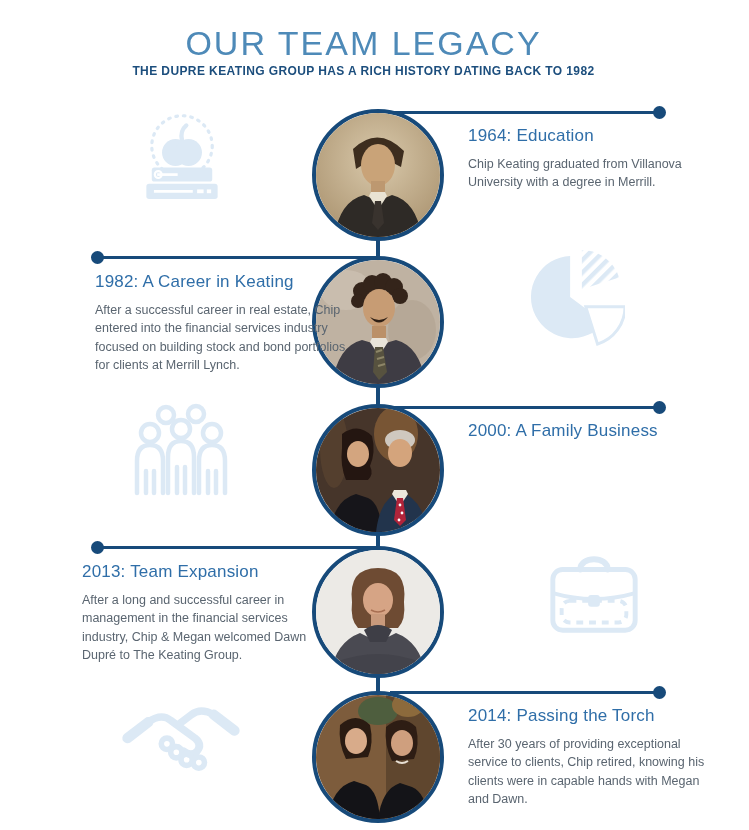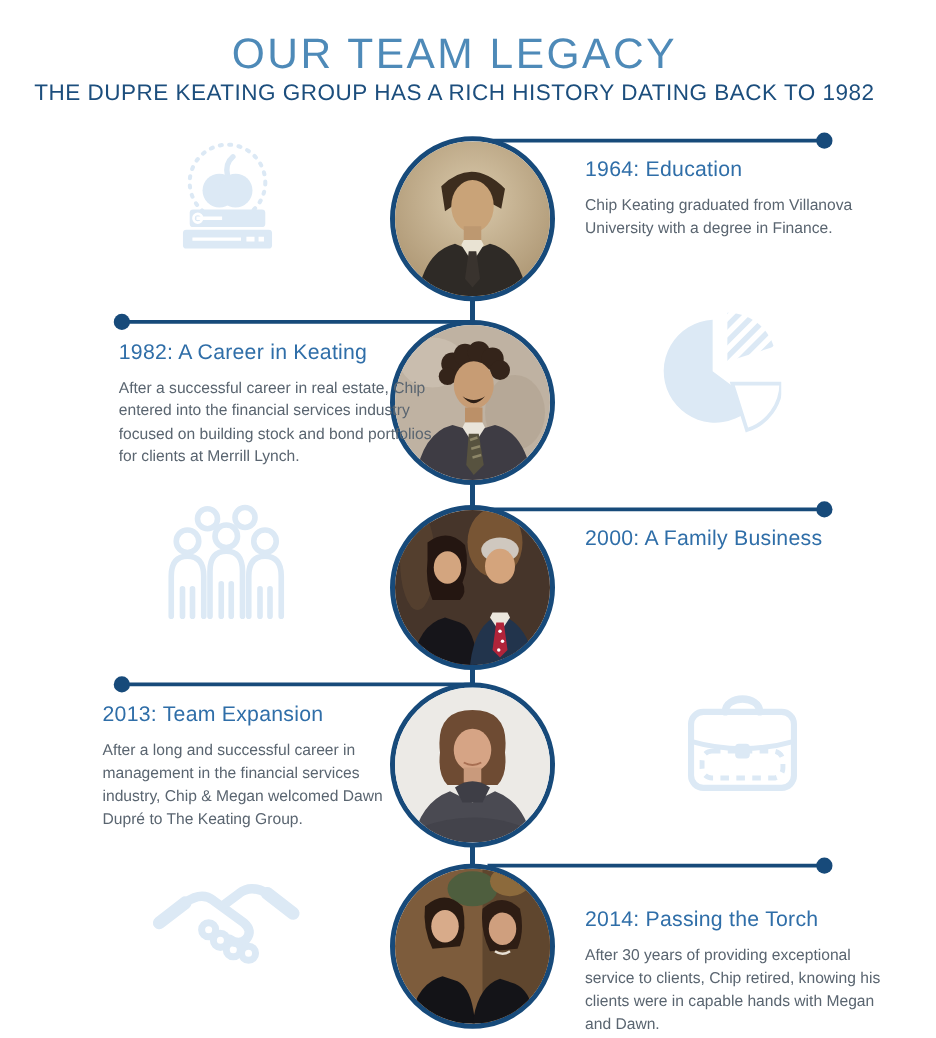--- a/index.html
+++ b/index.html
@@ -6,21 +6,21 @@
   .page{
     position:relative;width:727px;height:830px;background:#ffffff;overflow:hidden;
     font-family:"Liberation Sans",sans-serif;
   }
   .page-title{
     position:absolute;top:24px;left:0;width:100%;text-align:center;margin:0;
     font-size:34px;font-weight:400;letter-spacing:2px;color:#4e8ab8;
   }
   .page-subtitle{
     position:absolute;top:64px;left:0;width:100%;text-align:center;margin:0;
-    font-size:18px;font-weight:400;letter-spacing:0.4px;color:#1c4e7d;
+    font-size:12px;font-weight:700;letter-spacing:0.4px;color:#1c4e7d;
   }
   .spine{
     position:absolute;left:376px;top:113px;width:4px;height:702px;background:#174a7a;z-index:1;
   }
   .conn{position:absolute;height:3px;background:#174a7a;z-index:1;}
   .dot{position:absolute;width:13px;height:13px;border-radius:50%;background:#174a7a;z-index:3;}
   .photo{
     position:absolute;width:124px;height:124px;border:4px solid #174a7a;border-radius:50%;
     overflow:hidden;background:#fff;z-index:2;
   }
@@ -50,21 +50,21 @@
   
   .conn4{left:97px;top:546px;width:281px;}
   .dot4{left:91px;top:541px;}
   .photo4{left:312px;top:546px;}
   .text4{left:82px;top:562px;width:250px;}
   .icon4{left:545px;top:546px;}
   
   .conn5{left:390px;top:691px;width:270px;}
   .dot5{left:653px;top:686px;}
   .photo5{left:312px;top:691px;}
-  .text5{left:468px;top:726px;width:248px;}
+  .text5{left:468px;top:706px;width:248px;}
   .icon5{left:120px;top:692px;}
 </style>
 </head>
 <body>
 
 <div class="page">
 
   <h1 class="page-title">OUR TEAM LEGACY</h1>
   <h2 class="page-subtitle">THE DUPRE KEATING GROUP HAS A RICH HISTORY DATING BACK TO 1982</h2>
 
@@ -101,21 +101,21 @@
         <path d="M37,36 Q62,12 88,38 L85,54 Q62,40 40,56 Z" fill="#3d2d1e"></path>
         <ellipse cx="62" cy="52" rx="17" ry="21" fill="#c9a378"></ellipse>
         <rect x="55" y="68" width="14" height="12" fill="#bd9870"></rect>
         <path d="M18,124 Q24,88 48,82 L62,88 L76,82 Q100,88 106,124 Z" fill="#2e2a26"></path>
         <path d="M53,83 L62,97 L71,83 L69,79 L55,79 Z" fill="#e9e3d3"></path>
         <path d="M59,88 L65,88 L68,110 L62,117 L56,110 Z" fill="#39332e"></path>
       </svg>
     </div>
     <div class="tblock text1">
       <h3>1964: Education</h3>
-      <p>Chip Keating graduated from Villanova University with a degree in Finance.</p>
+      <p>Chip Keating graduated from Villanova University with a degree in Merrill.</p>
     </div>
   </div>
 
   
   <div style="display:contents">
     <div class="conn conn2"></div>
     <div class="dot dot2"></div>
     <div class="bigicon icon2">
       <svg width="98" height="98" viewBox="0 0 100 100" fill="none">
         <defs>

